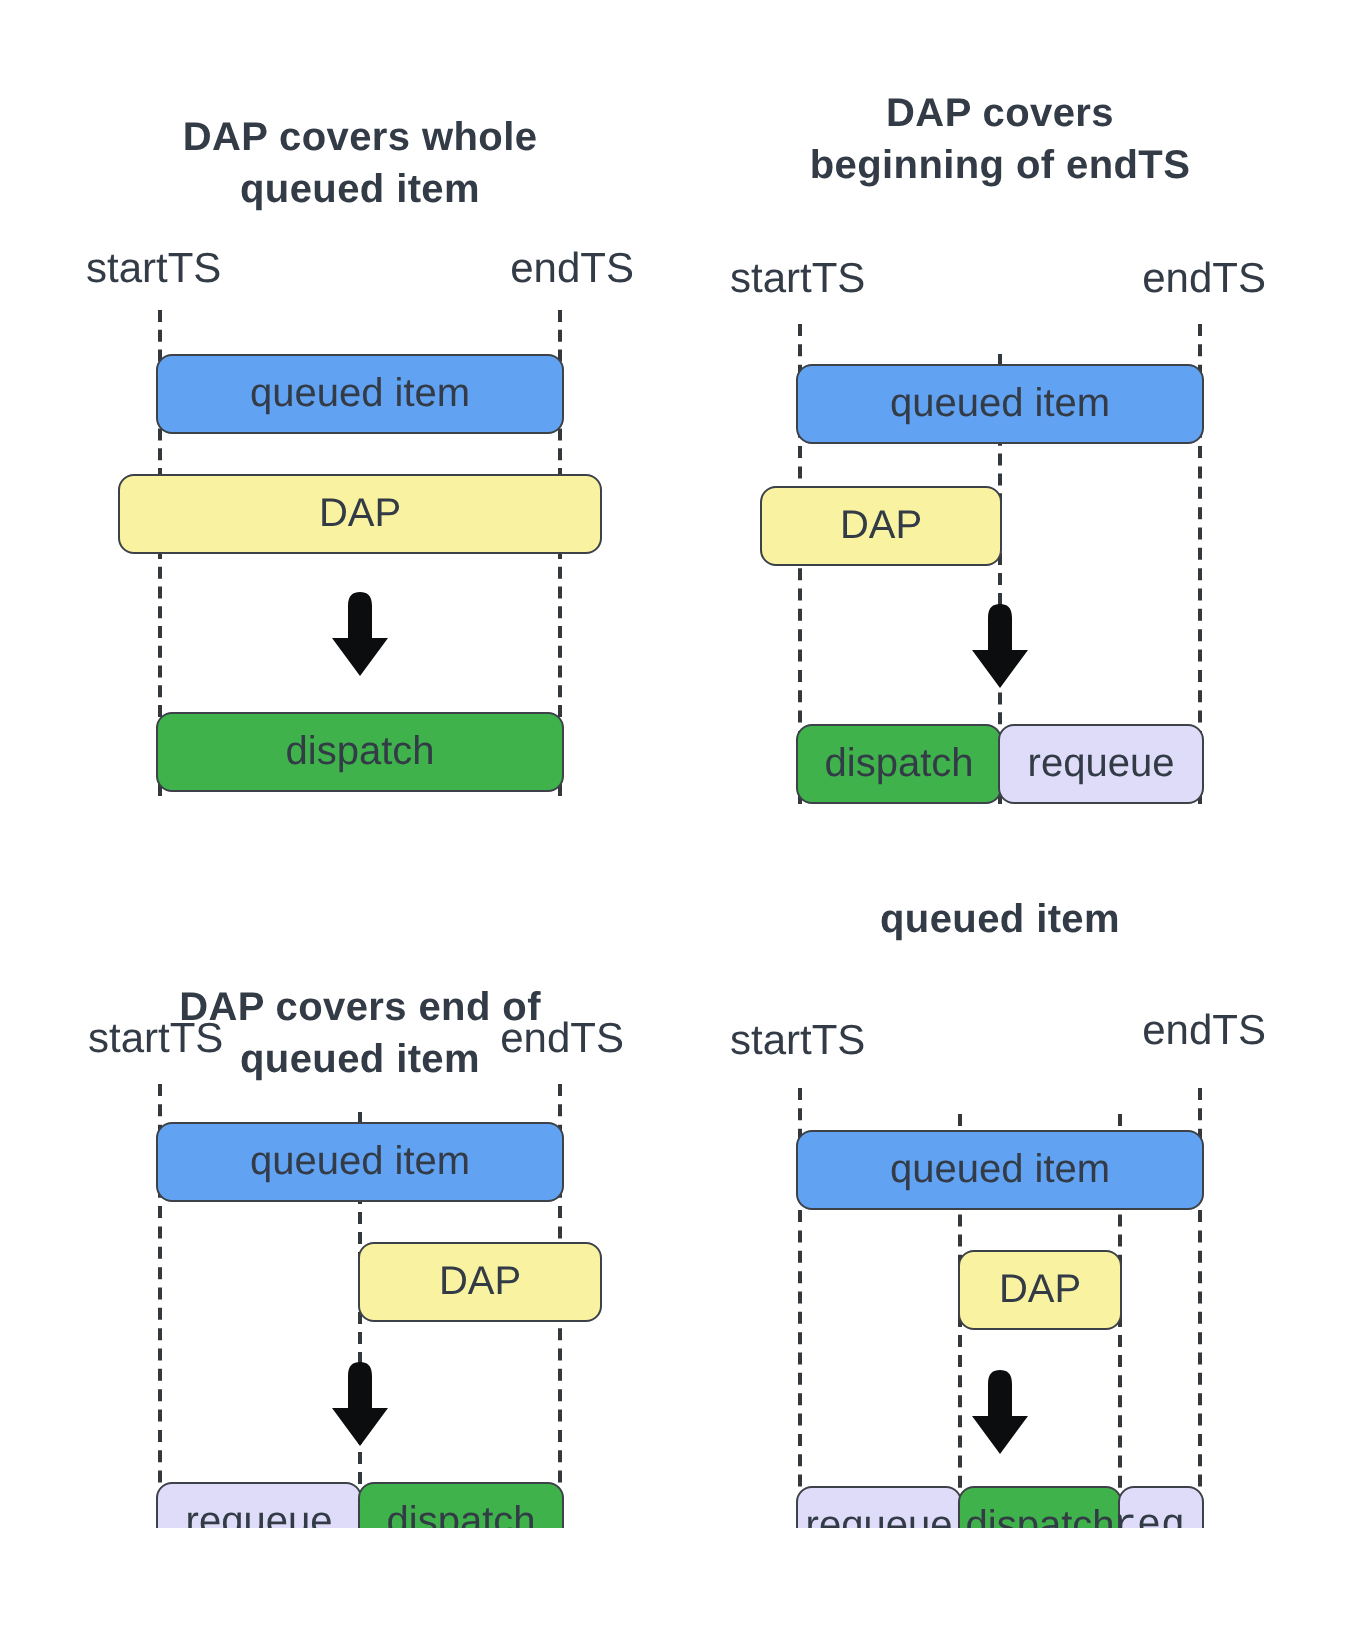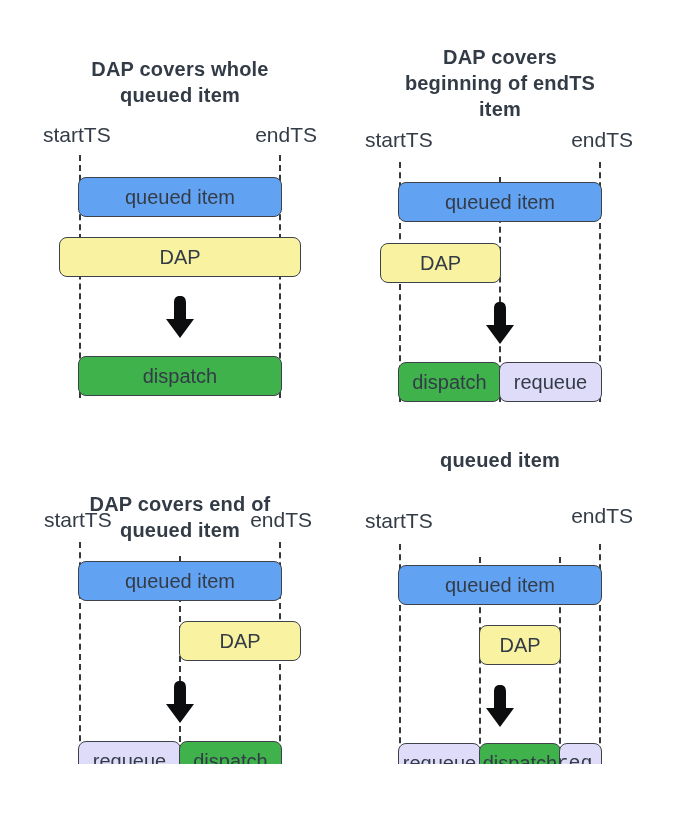--- a/index.html
+++ b/index.html
@@ -88,21 +88,20 @@
       </svg>
     </div>
 
     <div class="bar bar-dispatch" style="left:78px; top:356px; width:204px;">dispatch</div>
   </div>
 
   <div class="quadrant q2">
     <div class="title" style="left:0px; top:44px; width:320px;">
       <span>DAP covers</span>
       <span>beginning of endTS</span>
-      <span>item</span>
     </div>
     <div class="ts" style="left:25px; top:128px;">startTS</div>
     <div class="ts" style="right:47px; top:128px;">endTS</div>
 
     <div class="vline" style="left:59px; top:162px; height:240px;"></div>
     <div class="vline" style="left:159px; top:177px; height:225px;"></div>
     <div class="vline" style="left:259px; top:162px; height:240px;"></div>
 
     <div class="bar bar-queued" style="left:58px; top:182px; width:204px;">queued item</div>
     <div class="bar bar-dap" style="left:40px; top:243px; width:121px;">DAP</div>

